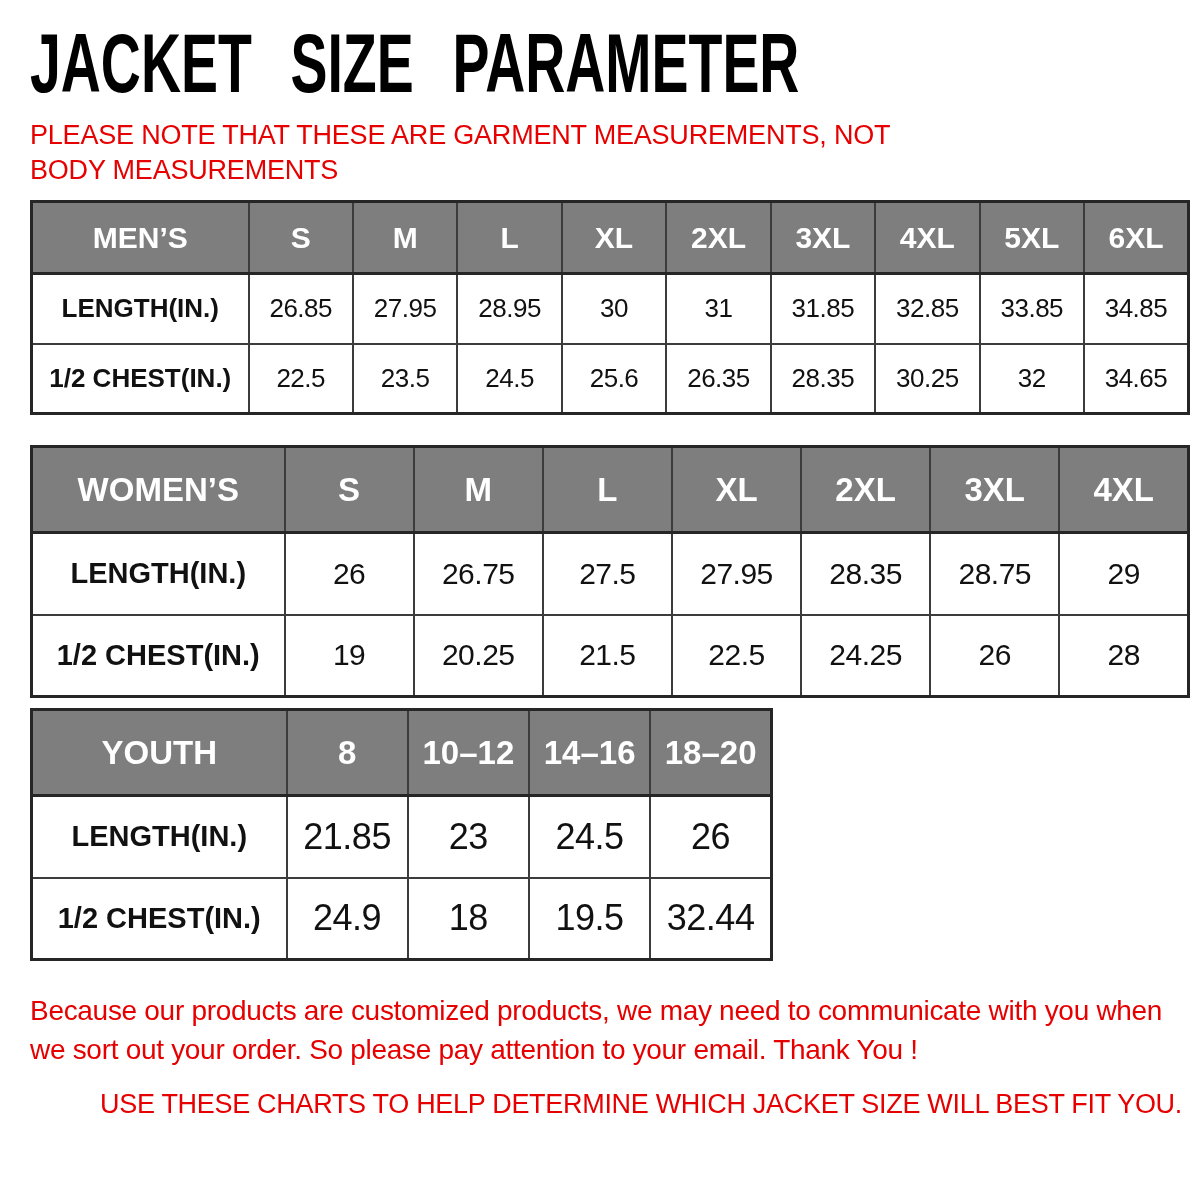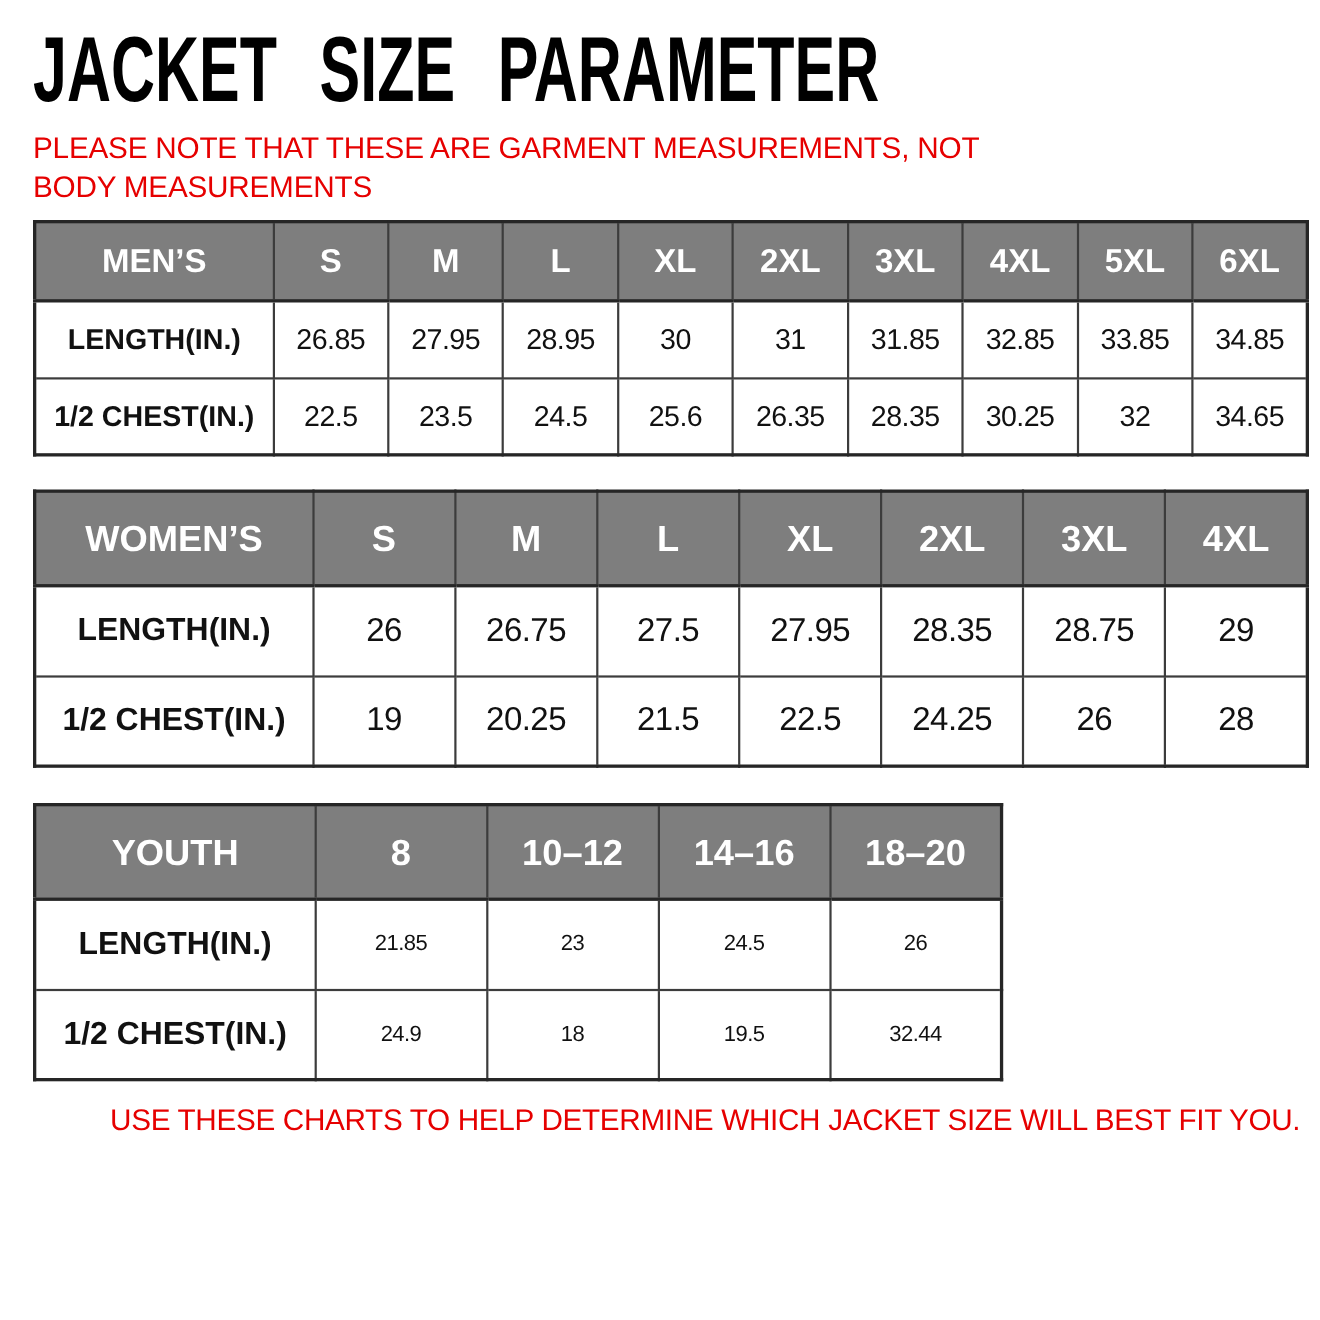--- a/index.html
+++ b/index.html
@@ -48,27 +48,27 @@
   .men td.val{font-size:26px;letter-spacing:-0.5px;}
   
   .women{width:1160px;margin-top:30px;}
   .women col.label-col{width:253px;}
   .women thead tr{height:86px;}
   .women tbody tr{height:82px;}
   .women thead th{font-size:33px;}
   .women td.label{font-size:29px;}
   .women td.val{font-size:30px;letter-spacing:-0.5px;}
   
-  .youth{width:882px;margin-top:32px;}
+  .youth{width:743px;margin-top:10px;}
   .youth col.label-col{width:255px;}
   .youth thead tr{height:86px;}
   .youth tbody tr{height:82px;}
   .youth thead th{font-size:33px;}
   .youth td.label{font-size:29px;}
-  .youth td.val{font-size:20px;letter-spacing:-0.5px;}
+  .youth td.val{font-size:36px;letter-spacing:-0.5px;}
 
   .footer-note{
     margin:30px 0 0 0;width:1152px;color:var(--red);
     font-size:28px;line-height:39px;font-weight:500;letter-spacing:-0.3px;
   }
   .footer-instruction{
     margin:18px 0 0 0;width:1152px;color:var(--red);
     font-size:27px;line-height:34px;font-weight:500;letter-spacing:-0.3px;text-align:right;
   }
 </style>
@@ -207,14 +207,15 @@
           <tr>
             <td class="label">1/2 CHEST(IN.)</td>
             <td class="val">24.9</td>
             <td class="val">18</td>
             <td class="val">19.5</td>
             <td class="val">32.44</td>
           </tr>
         </tbody>
       </table>
     </div>
+  <p class="footer-note">Because our products are customized products, we may need to communicate with you when we sort out your order. So please pay attention to your email. Thank You !</p>
   <p class="footer-instruction">USE THESE CHARTS TO HELP DETERMINE WHICH JACKET SIZE WILL BEST FIT YOU.</p>
 </div>
 
 </body></html>

